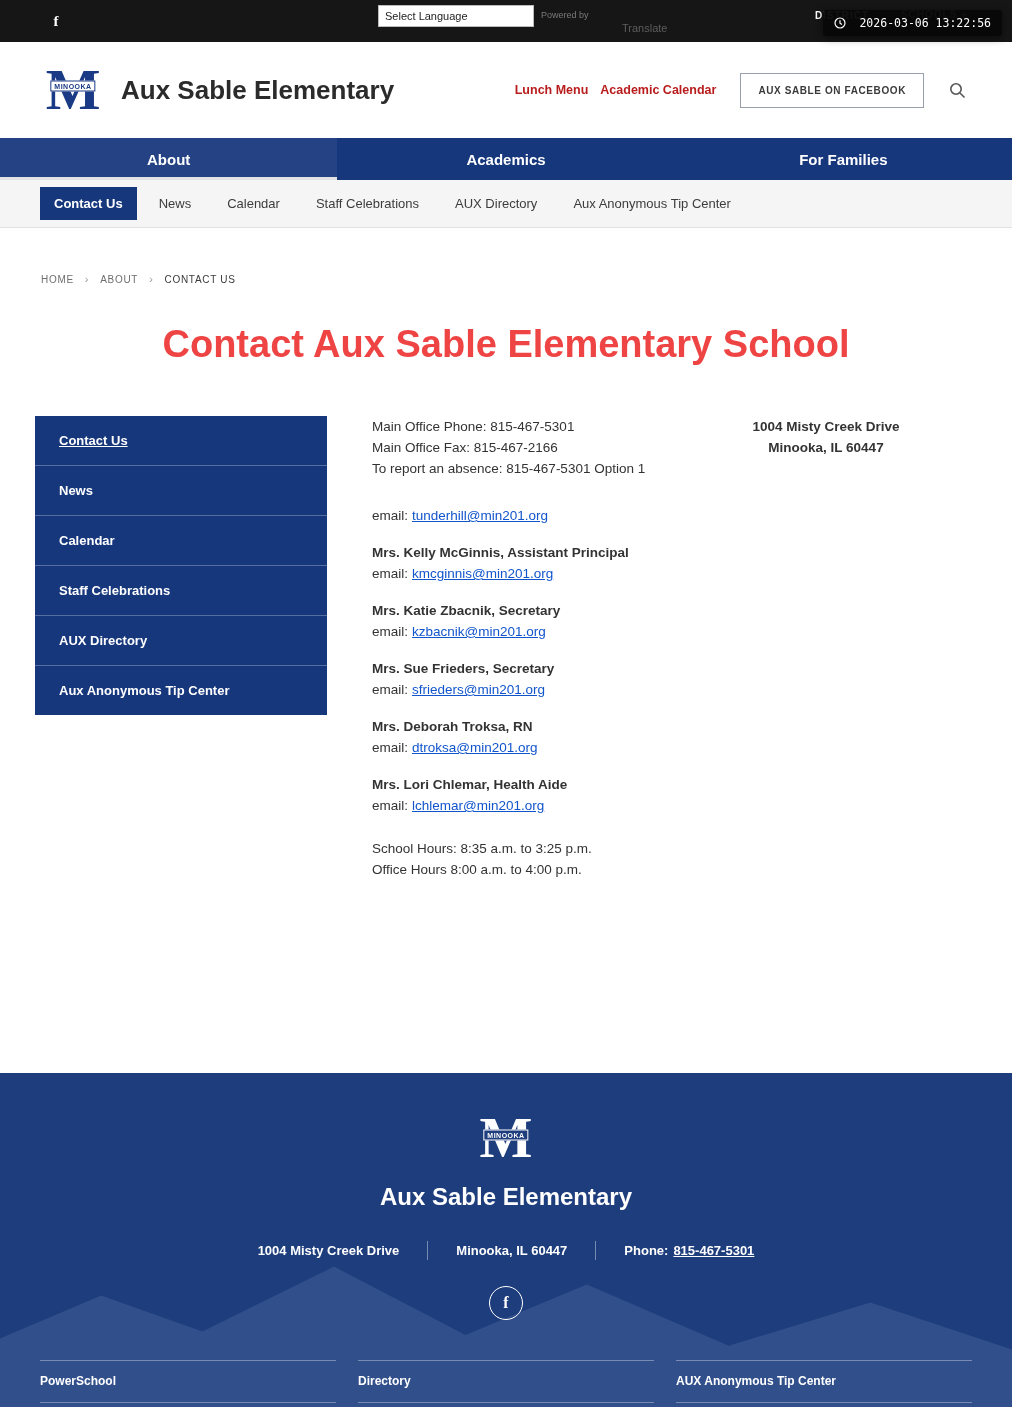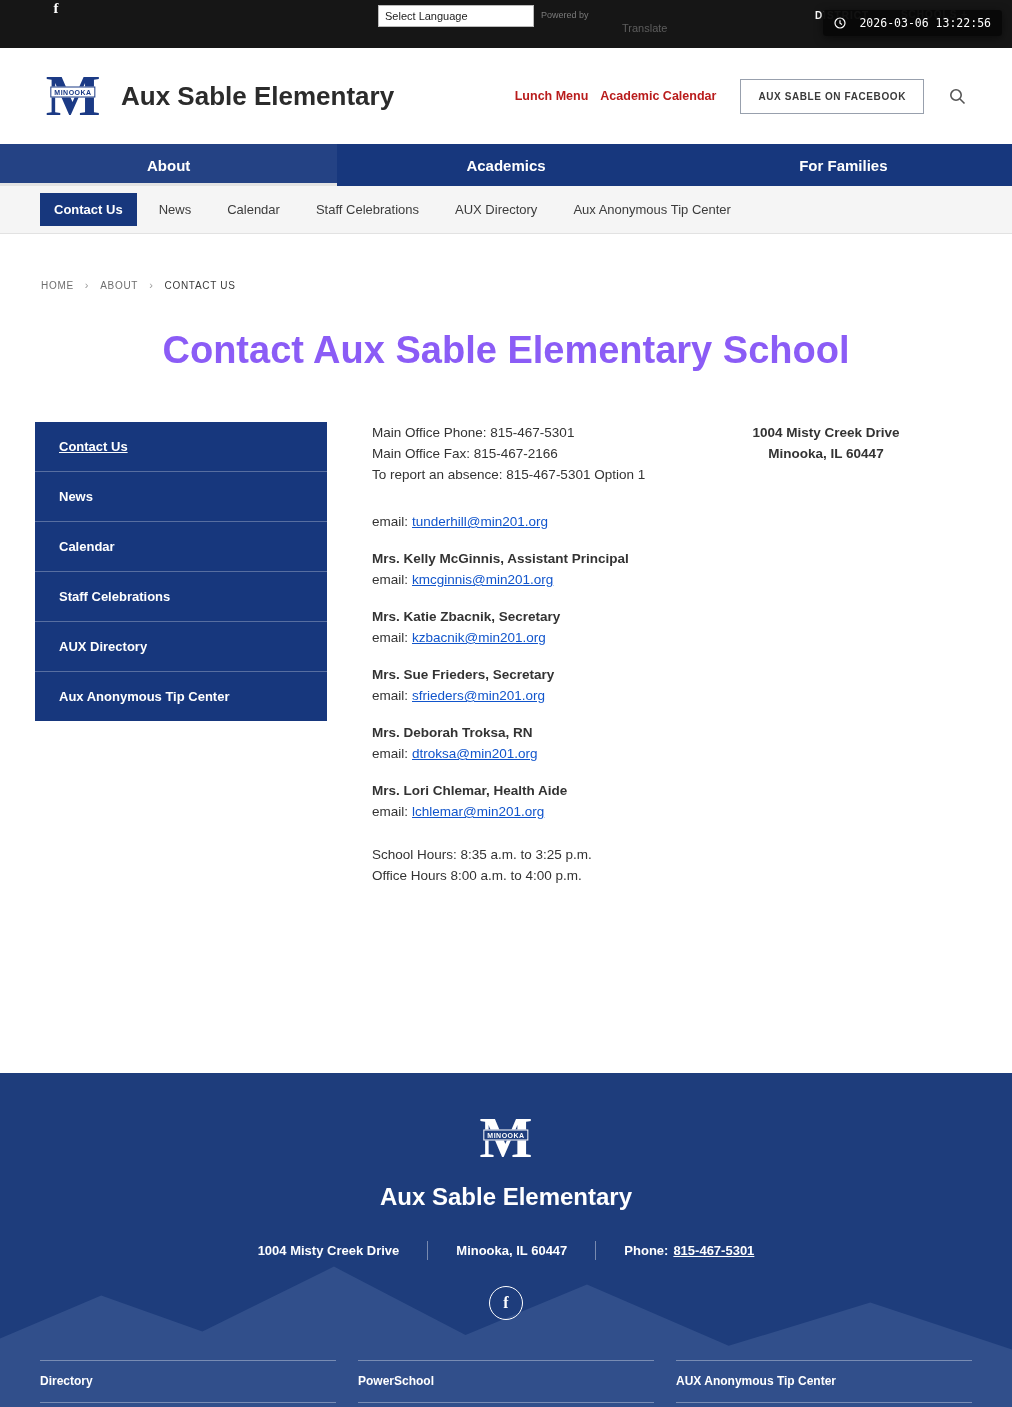--- a/index.html
+++ b/index.html
@@ -4,22 +4,22 @@
 <style>
   * { box-sizing: border-box; }
   html,body { margin:0; padding:0; }
   body {
     width:1012px; height:1407px; position:relative; overflow:hidden;
     background:#fff; font-family:"Liberation Sans", sans-serif; color:#333;
   }
 
   
   .topbar {
-    height:48px; background:#161616; position:relative;
-    display:flex; align-items:flex-start;
+    height:42px; background:#161616; position:relative;
+    display:flex; align-items:center;
   }
   .tb-fb {
     margin-left:49px; color:#fff; width:14px; text-align:center;
     font-family:"Liberation Serif", serif; font-weight:bold; font-size:15px; cursor:pointer;
   }
   .tb-fb::before { content:'f'; }
   .lang-select {
     position:absolute; left:378px; top:5px; width:156px; height:22px;
     background:#fff; border:1px solid #bbb; font-size:11px; color:#222;
     display:flex; align-items:center; padding:0 6px; cursor:pointer;
@@ -96,21 +96,21 @@
     font-size:10px; letter-spacing:0.7px; color:#6e6e6e;
   }
   .crumb { cursor:pointer; }
   .crumb.current { color:#3a3a3a; cursor:default; }
   .crumb-sep { margin:0 11px; color:#999; font-size:11px; }
   .crumb-sep::before { content:'\203A'; }
 
   
   .page-title {
     margin:38px 0 0; text-align:center;
-    font-size:38px; font-weight:bold; color:#8b5cf6;
+    font-size:38px; font-weight:bold; color:#ef4444;
   }
 
   
   .content {
     display:flex; align-items:flex-start; margin-top:50px; padding-left:35px;
     margin-bottom:163px;
   }
   .side-nav { width:292px; flex:none; background:#17377d; }
   .side-item {
     padding:17px 24px; color:#fff; font-size:13px; font-weight:bold;
@@ -305,21 +305,21 @@
     <div class="f-name">Aux Sable Elementary</div>
     <div class="f-addr">
       <span class="f-addr-item">1004 Misty Creek Drive</span>
       <span class="f-addr-item">Minooka, IL  60447</span>
       <span class="f-addr-item f-phone">
         <span>Phone:</span><a>815-467-5301</a>
       </span>
     </div>
     <div class="f-fb"></div>
     <div class="f-links">
+      <div class="f-link">PowerSchool</div>
       <div class="f-link">Directory</div>
-      <div class="f-link">PowerSchool</div>
       <div class="f-link">AUX Anonymous Tip Center</div>
       <div class="f-link">Calendar</div>
       <div class="f-link">Library</div>
       <div class="f-link">National Suicide Prevention Lifeline</div>
     </div>
   </div>
 </div>
 
 </body></html>

